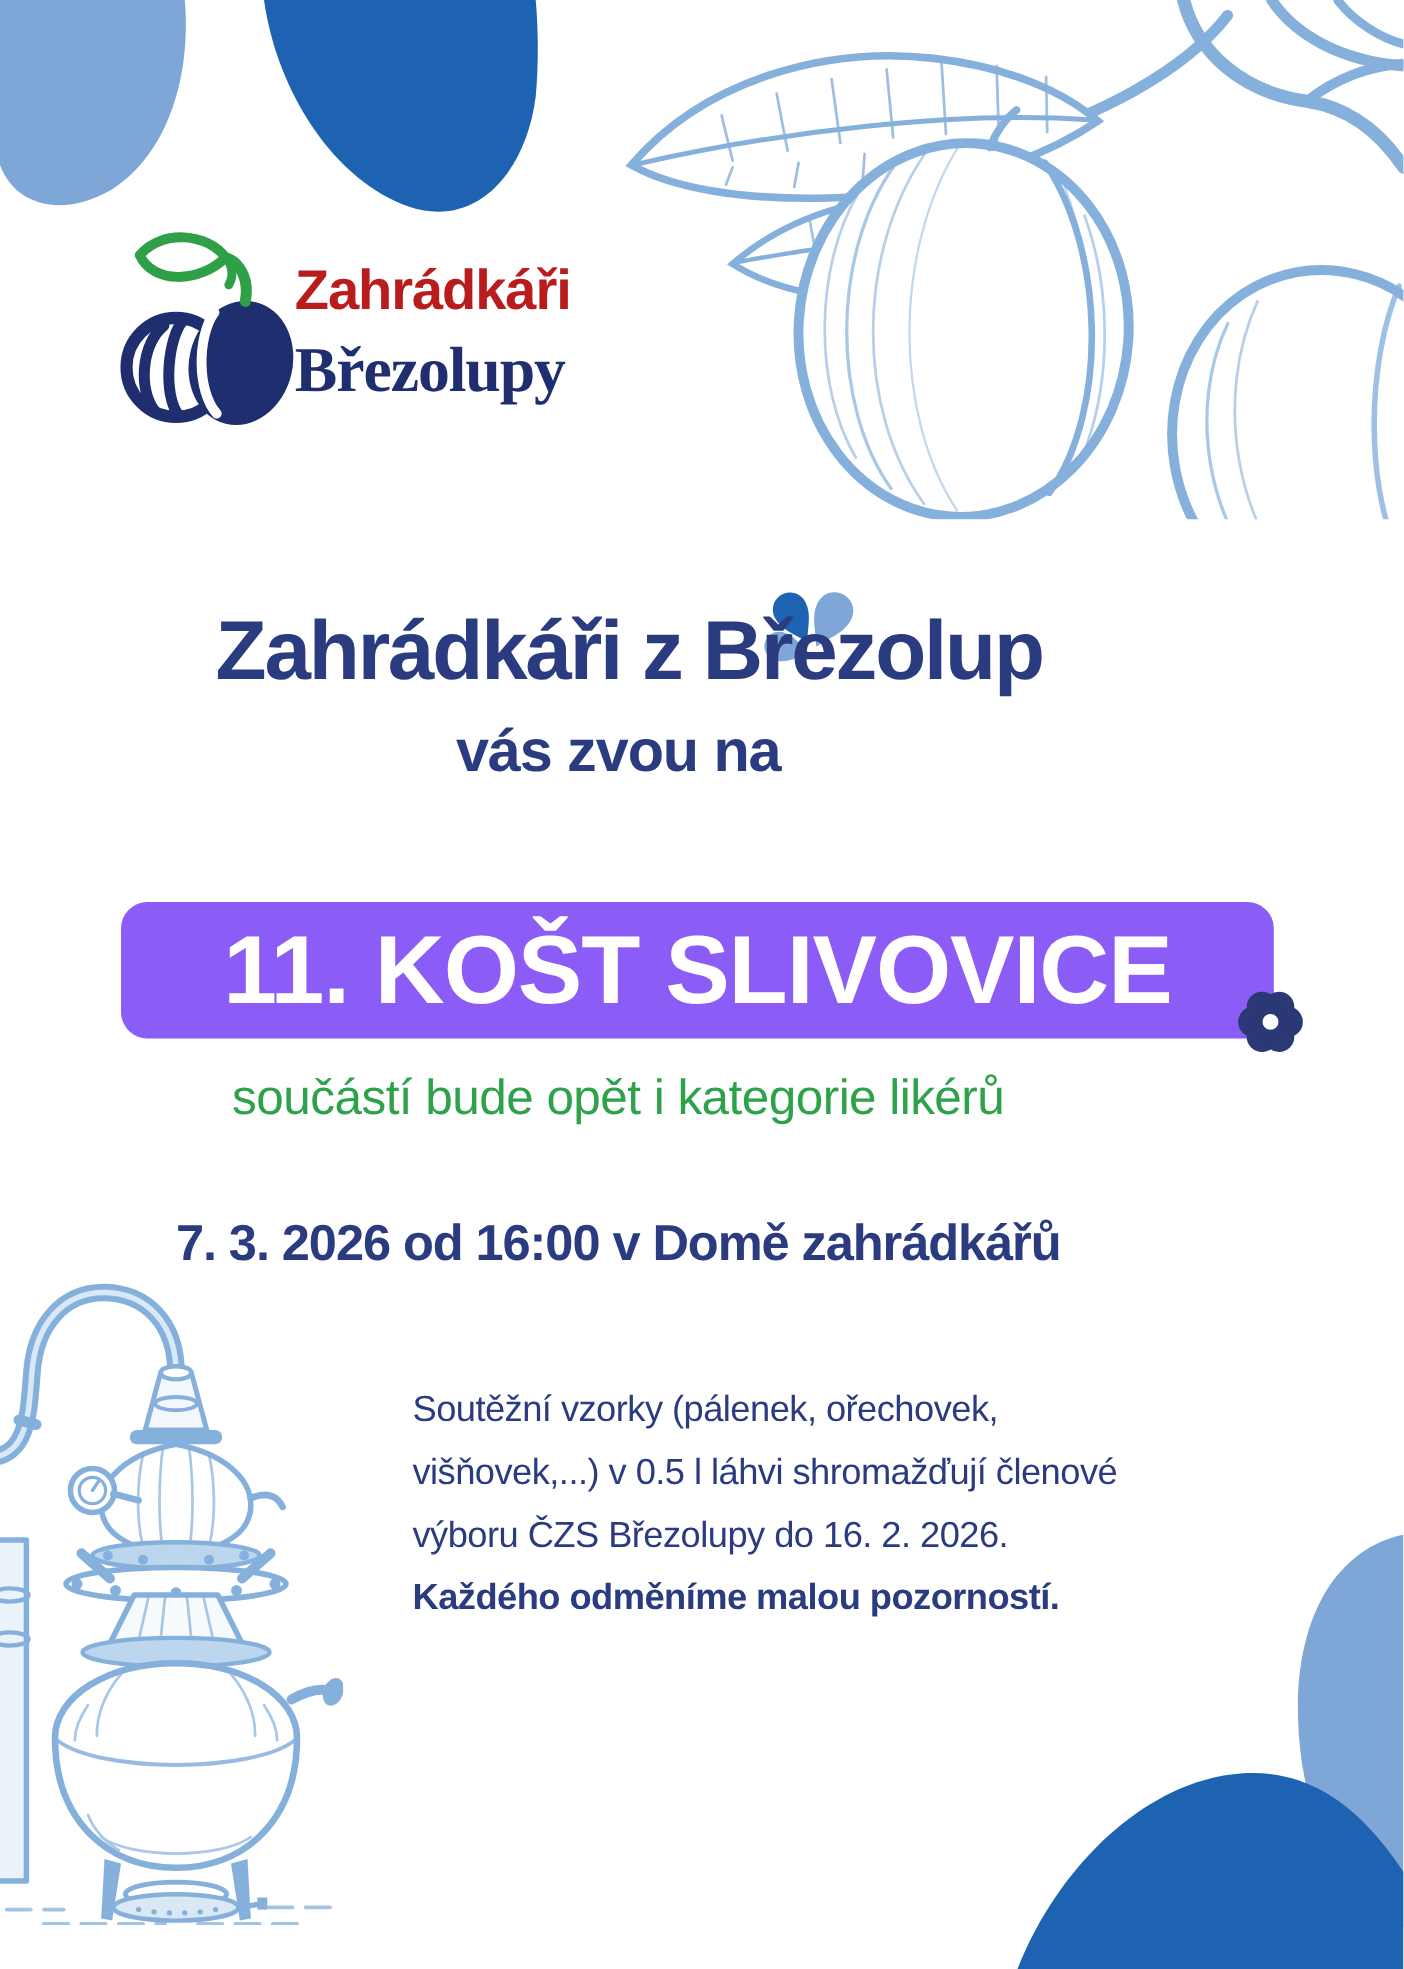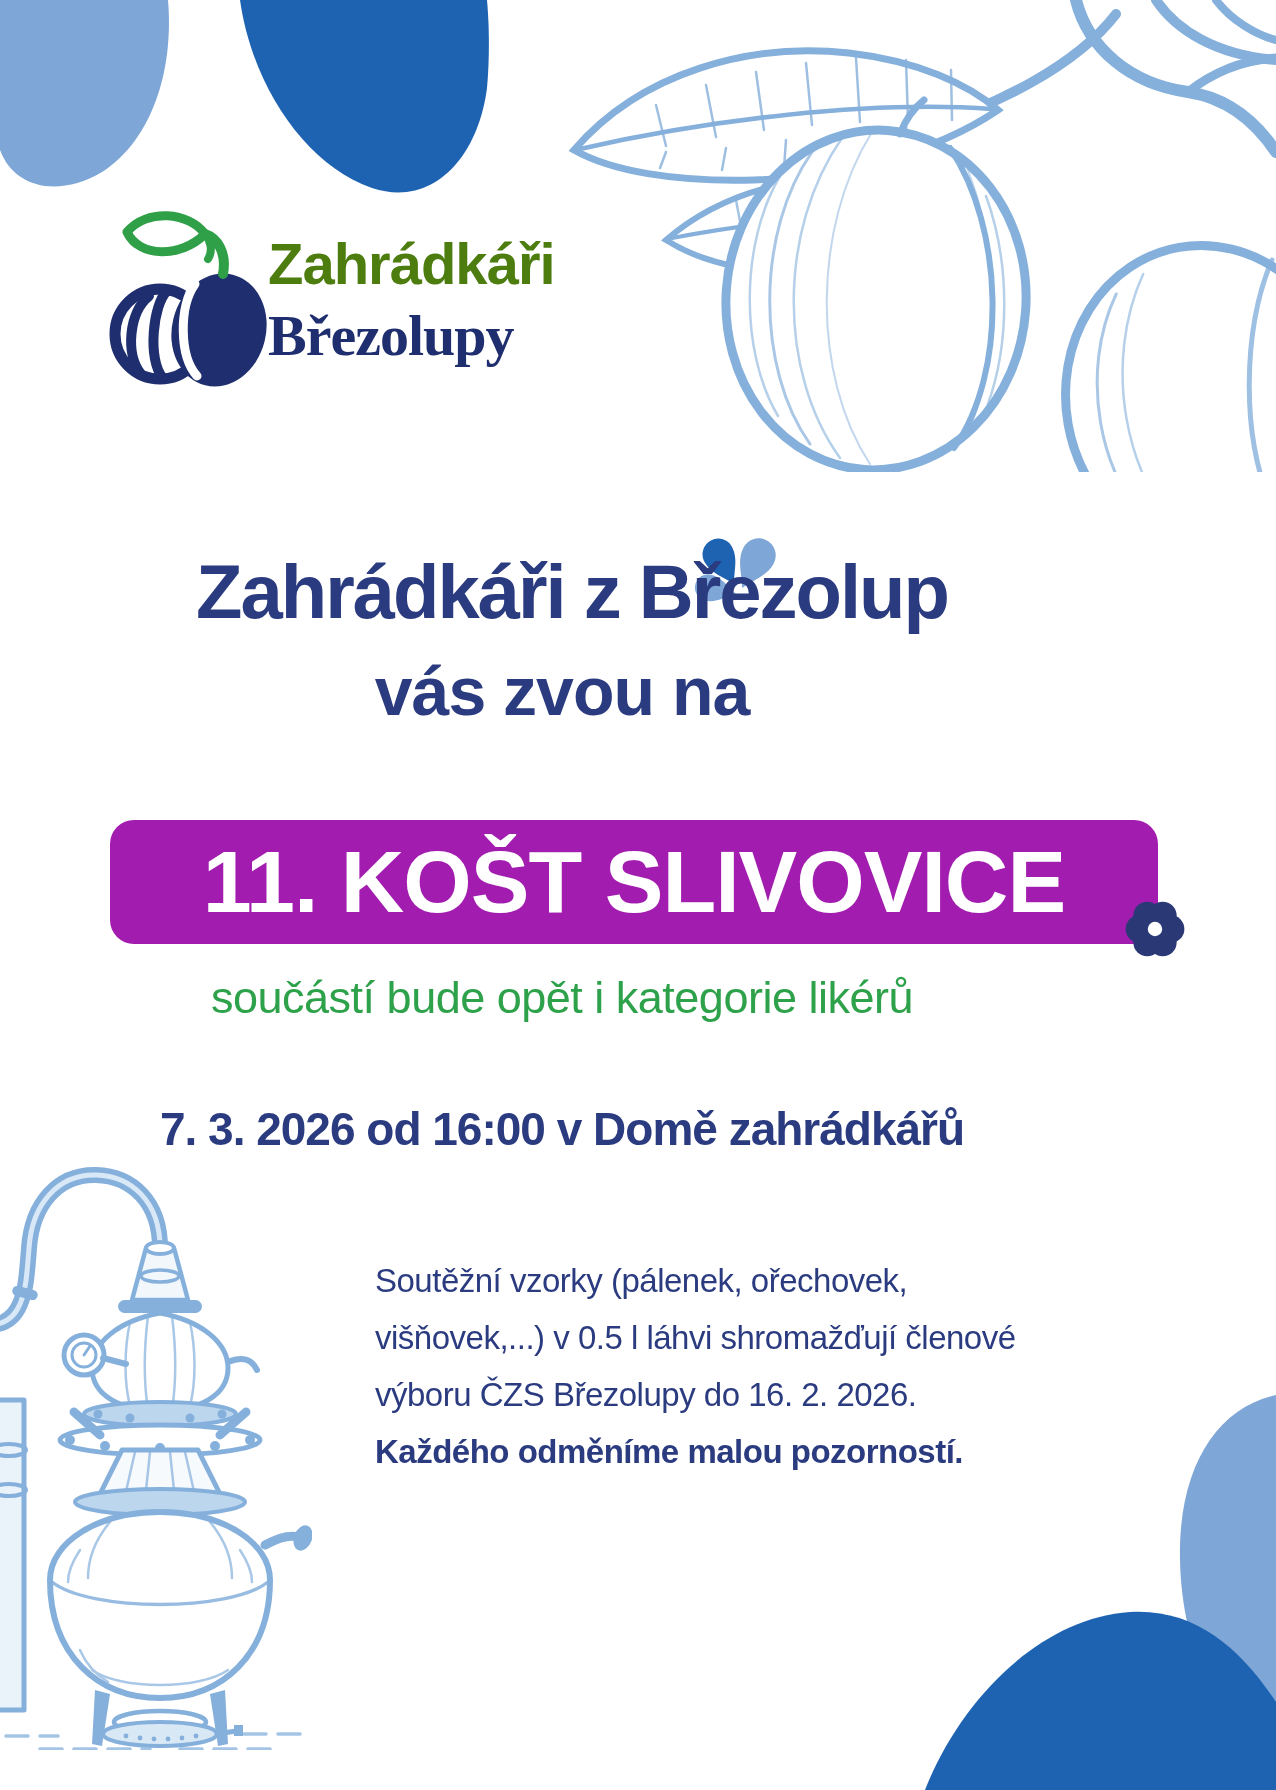--- a/index.html
+++ b/index.html
@@ -2,30 +2,30 @@
 <html><head>
 <meta charset="utf-8">
 <style>
   html,body{margin:0;padding:0;background:#ffffff;}
   body{width:1276px;height:1790px;font-family:"Liberation Sans","DejaVu Sans",sans-serif;overflow:hidden;}
   #poster{position:relative;width:1276px;height:1790px;background:#fff;overflow:hidden;}
   .abs{position:absolute;}
 
   
   .logo-text{position:absolute;left:268px;top:228px;line-height:72px;font-weight:bold;letter-spacing:-1px;}
-  .logo-l1{font-size:58px;color:#4d7c0f;}
+  .logo-l1{font-size:51px;color:#b91c1c;}
   .logo-l2{font-size:58px;color:#1F2E6E;font-family:Liberation Serif, serif;}
 
   
   .invite-title{position:absolute;left:0;top:538px;width:1124px;text-align:center;
     font-size:76px;font-weight:bold;color:#2B3B80;letter-spacing:-2px;margin:10px;}
   .invite-subtitle{position:absolute;left:0;top:652px;width:1124px;text-align:center;
-    font-size:68px;font-weight:bold;color:#2B3B80;letter-spacing:-1px;}
-
-  .banner{position:absolute;left:110px;top:820px;width:1048px;height:124px;background:#a21caf;
+    font-size:54px;font-weight:bold;color:#2B3B80;letter-spacing:-1px;}
+
+  .banner{position:absolute;left:110px;top:820px;width:1048px;height:124px;background:#8b5cf6;
     border-radius:24px;display:flex;align-items:center;justify-content:center;}
   .banner span{font-size:88px;font-weight:bold;color:#ffffff;letter-spacing:-1px;}
 
   .tagline{position:absolute;left:0;top:972px;width:1124px;text-align:center;
     font-size:45px;font-weight:normal;color:#2EA24A;letter-spacing:-0.5px;}
 
   .dateline{position:absolute;left:0;top:1102px;width:1124px;text-align:center;
     font-size:46px;font-weight:bold;color:#2B3B80;letter-spacing:-1px;}
 
   

